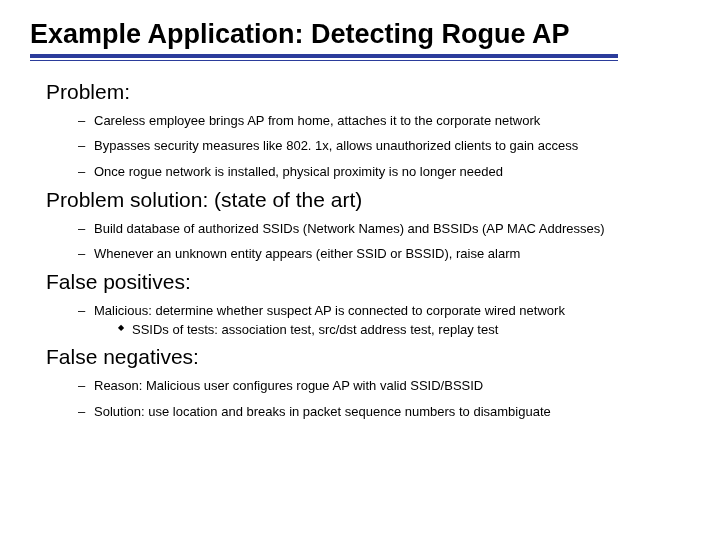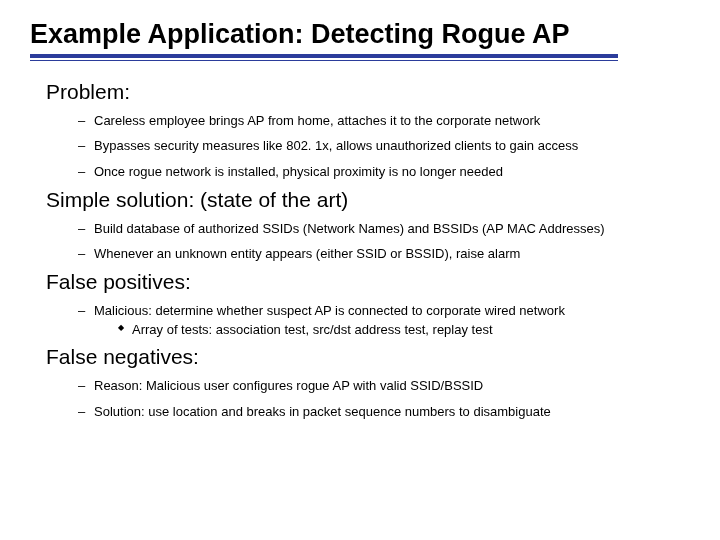--- a/index.html
+++ b/index.html
@@ -90,32 +90,32 @@
   <div class="rule-thick"></div>
   <div class="rule-thin"></div>
 
   <div class="section">Problem:</div>
   <ul class="dash">
     <li>Careless employee brings AP from home, attaches it to the corporate network</li>
     <li>Bypasses security measures like 802. 1x, allows unauthorized clients to gain access</li>
     <li>Once rogue network is installed, physical proximity is no longer needed</li>
   </ul>
 
-  <div class="section">Simple solution: (state of the art)</div>
+  <div class="section">Problem solution: (state of the art)</div>
   <ul class="dash">
     <li>Build database of authorized SSIDs (Network Names) and BSSIDs (AP MAC Addresses)</li>
     <li class="indent-extra"> Whenever an unknown entity appears (either SSID or BSSID), raise alarm</li>
   </ul>
 
   <div class="section">False positives:</div>
   <ul class="dash">
     <li>
       <span>Malicious: determine whether suspect AP is connected to corporate wired network</span>
       <ul class="diamond">
-        <li>Array of tests: association test, src/dst address test, replay test</li>
+        <li>SSIDs of tests: association test, src/dst address test, replay test</li>
       </ul>
     </li>
   </ul>
 
   <div class="section">False negatives:</div>
   <ul class="dash">
     <li>Reason: Malicious user configures rogue AP with valid SSID/BSSID</li>
     <li>Solution: use location and breaks in packet sequence numbers to disambiguate</li>
   </ul>
 

